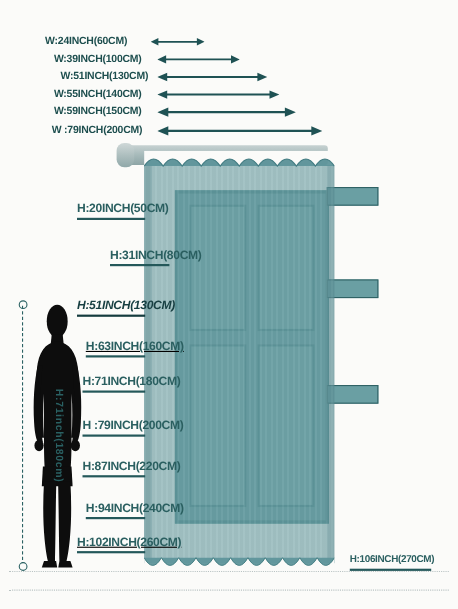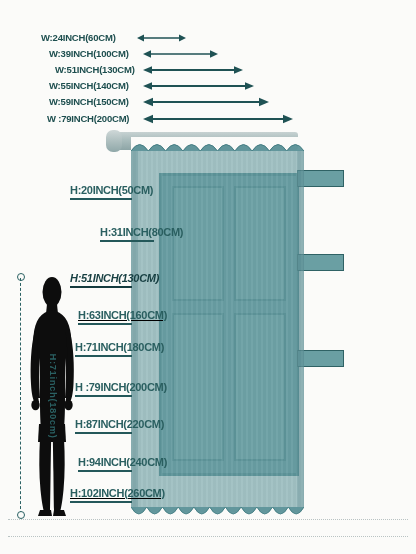--- a/index.html
+++ b/index.html
@@ -460,20 +460,24 @@
       <span class="hline" style="width:54px;"></span>
     </div>
 
     <div class="hitem" style="left:70px;top:488px;text-decoration:underline;">
       <span class="htext">H:102INCH(260CM)</span>
       <span class="hline" style="width:62px;"></span>
     </div>
 
   </div>
 
+  <div id="bottom-height">
+    <span class="htext">H:106INCH(270CM)</span>
+    <span class="hline"></span>
+  </div>
 
   <div id="person">
     <svg width="52" height="245" viewBox="0 0 52 245">
 
       <ellipse cx="26" cy="18" rx="9.5" ry="15" fill="#0d0d0d"></ellipse>
 
       <path d="M21,30 L31,30 L32,40 L20,40 Z" fill="#0d0d0d"></path>
 
       <path d="M26,36
                C15,38 9,46 7.5,62

